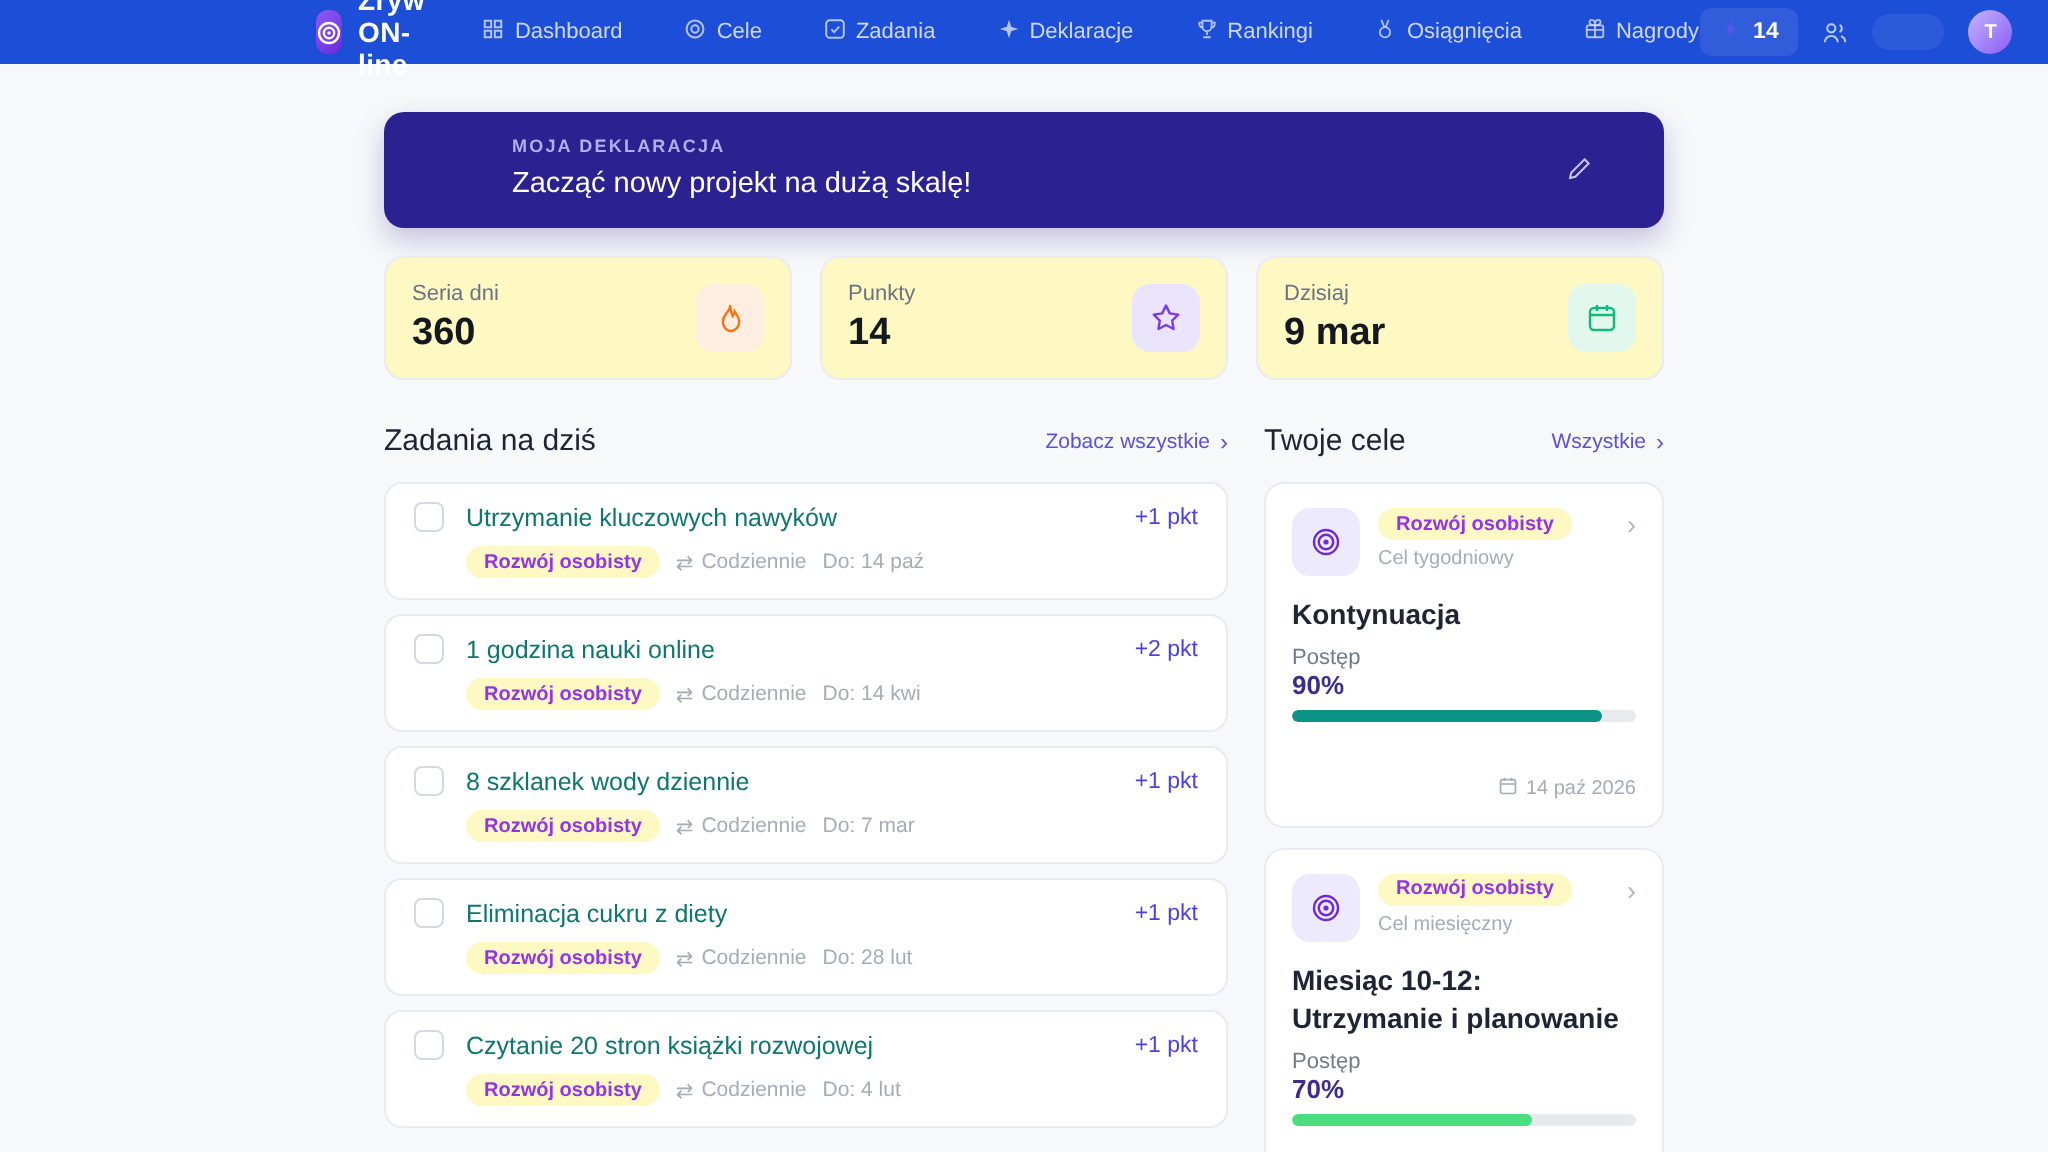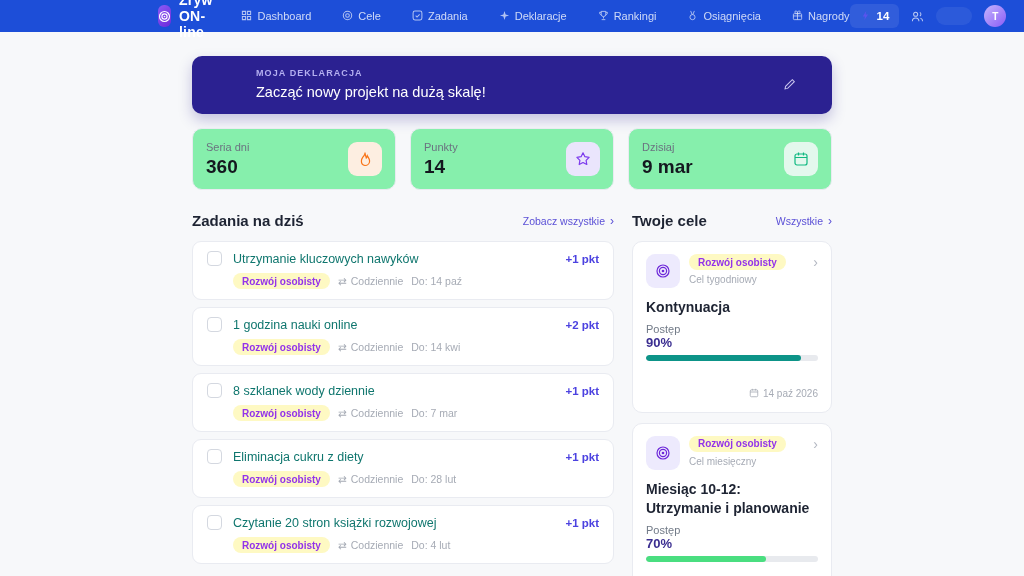--- a/index.html
+++ b/index.html
@@ -24,39 +24,39 @@
   
   .main { width:640px; margin:0 auto; padding-top:24px; }
 
   .declaration { background:#2b2191; border-radius:10px; padding:12px 24px 14px 64px; display:flex; align-items:center; box-shadow:0 6px 14px rgba(43,33,145,.25); }
   .decl-texts { flex:1; }
   .decl-label { color:#b4aff0; font-size:9px; font-weight:bold; letter-spacing:1.1px; margin-bottom:6px; }
   .decl-title { color:#ffffff; font-size:14.5px; }
   .decl-edit { color:#c9c5ee; margin-right:12px; cursor:pointer; display:flex; }
 
   .stats { display:flex; gap:14px; margin-top:14px; }
-  .stat-card { flex:1; background:#86efac; border:1px solid #e9ebf1; border-radius:10px; height:62px; display:flex; align-items:center; justify-content:space-between; padding:0 13px; }
+  .stat-card { flex:1; background:#fef9c3; border:1px solid #e9ebf1; border-radius:10px; height:62px; display:flex; align-items:center; justify-content:space-between; padding:0 13px; }
   .stat-label { font-size:11px; color:#6b7280; margin-bottom:3px; }
   .stat-value { font-size:19px; font-weight:bold; color:#14181f; }
   .stat-icon { width:34px; height:34px; border-radius:9px; display:flex; align-items:center; justify-content:center; }
 
   .columns { display:flex; gap:18px; margin-top:22px; }
   .col-left { flex:1; }
   .col-right { width:200px; }
 
   .sec-head { display:flex; align-items:center; justify-content:space-between; margin-bottom:12px; }
-  .sec-title { font-size:15px; font-weight:bold; color:#1e2433; }
+  .sec-title { font-size:15px; font-weight:normal; color:#1e2433; }
   .sec-link { display:flex; align-items:center; gap:5px; color:#5b50d6; font-size:10.5px; cursor:pointer; }
   .chev { font-size:12px; line-height:1; }
 
   .task-card { background:#ffffff; border:1px solid #e9ebf1; border-radius:9px; padding:9px 14px 10px; margin-bottom:7px; }
   .task-row1 { display:flex; align-items:center; gap:11px; }
   .task-check { width:15px; height:15px; border:1.5px solid #d4d8e0; border-radius:4px; background:#fff; flex:none; cursor:pointer; }
   .task-title { font-size:12.5px; color:#0f766e; }
-  .task-pts { margin-left:auto; font-size:11.5px; font-weight:bold; color:#4c42e0; }
+  .task-pts { margin-left:auto; font-size:11.5px; font-weight:normal; color:#4c42e0; }
   .task-row2 { display:flex; align-items:center; gap:8px; margin:7px 0 0 26px; }
   .cat-pill { background:#fef9c3; color:#9333ea; font-size:10px; font-weight:bold; padding:2.5px 9px; border-radius:99px; }
   .task-meta { font-size:10.5px; color:#a6abb5; display:flex; align-items:center; gap:4px; }
 
   .goal-card { background:#ffffff; border:1px solid #e9ebf1; border-radius:10px; padding:12px 13px; margin-bottom:10px; }
   .goal-head { display:flex; align-items:flex-start; }
   .goal-icon { width:34px; height:34px; border-radius:9px; background:#edeafd; display:flex; align-items:center; justify-content:center; flex:none; }
   .goal-head-mid { margin-left:9px; display:flex; flex-direction:column; gap:4px; }
   .goal-type { font-size:10px; color:#a6abb5; }
   .goal-chev { margin-left:auto; color:#b3b8c2; font-size:14px; cursor:pointer; }

